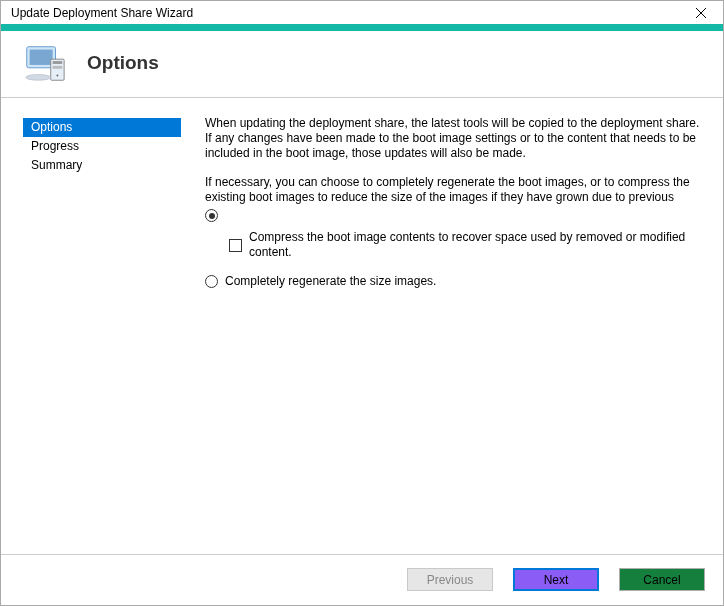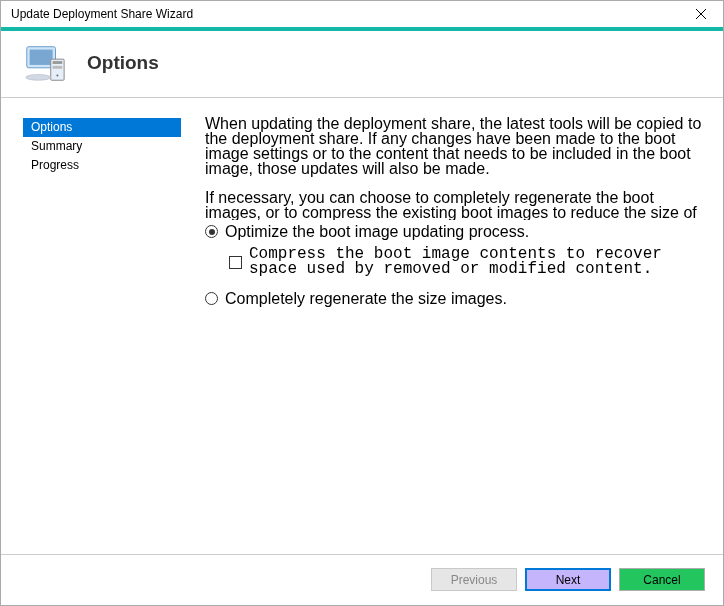--- a/index.html
+++ b/index.html
@@ -16,21 +16,21 @@
       height: 606px;
       overflow: hidden;
       border: 1px solid #aaa;
     }
     .titlebar {
       height: 30px;
       display: flex;
       align-items: center;
       justify-content: space-between;
       padding: 0 0 0 10px;
-      border-bottom: 4px solid #14b8a6;
+      border-bottom: 7px solid #14b8a6;
       background: #fff;
     }
     .titlebar-title {
       font-size: 12px;
       color: #000;
     }
     .titlebar-close {
       width: 45px;
       height: 30px;
       display: flex;
@@ -71,21 +71,21 @@
       cursor: pointer;
       line-height: 17px;
     }
     .sidebar-item.selected {
       background: #0078d7;
       color: #fff;
     }
     .content {
       flex: 1;
       padding: 18px 20px 10px 14px;
-      font-size: 16px;
+      font-size: 12px;
       color: #000;
       line-height: 15px;
     }
     .content-text {
       margin-bottom: 14px;
     }
     .content-text2 {
       margin-bottom: 0;
       overflow: hidden;
       max-height: 30px;
@@ -114,57 +114,56 @@
       content: "";
       width: 6px;
       height: 6px;
       border-radius: 50%;
       background: #333;
     }
     .checkbox-item {
       display: flex;
       align-items: center;
       margin: 4px 0 14px 24px;
-      font-family: Liberation Mono, monospace;
     }
     .checkbox-box {
       width: 13px;
       height: 13px;
       border: 1px solid #333;
       margin-right: 7px;
       flex-shrink: 0;
       background: #fff;
     }
     .footer {
       height: 50px;
       border-top: 1px solid #ccc;
       display: flex;
       justify-content: flex-end;
       align-items: center;
       padding-right: 18px;
-      gap: 8px;
+      gap: 20px;
     }
     .footer button {
       width: 86px;
       height: 23px;
       font-family: inherit;
       font-size: 12px;
-      background: #22c55e;
+      background: #15803d;
       border: 1px solid #adadad;
       cursor: pointer;
     }
     .footer button:disabled {
       color: #888;
       background: #e6e6e6;
       border: 1px solid #c9c9c9;
       cursor: default;
     }
     .footer button.default {
       border: 2px solid #0078d7;
-      background: #c4b5fd;
+      background: #8b5cf6;
     }
   </style>
 </head>
 <body>
 
 <div class="titlebar">
   <span class="titlebar-title">Update Deployment Share Wizard</span>
   <div class="titlebar-close">
     <svg width="10" height="10" viewBox="0 0 10 10">
       <line x1="0" y1="0" x2="10" y2="10" stroke="currentColor" stroke-width="1"></line>
@@ -185,35 +184,34 @@
   </svg>
   <div class="header-title">Options</div>
 </div>
 
 <div class="main">
   <div class="sidebar">
     <div class="sidebar-item selected">
       <span>Options</span>
     </div>
     <div class="sidebar-item">
+      <span>Progress</span>
+    </div>
+    <div class="sidebar-item">
       <span>Summary</span>
-    </div>
-    <div class="sidebar-item">
-      <span>Progress</span>
     </div>
   </div>
 
   <div class="content">
     <p class="content-text">When updating the deployment share, the latest tools will be copied to the deployment share.  If any changes have been made to the boot image settings or to the content that needs to be included in the boot image, those updates will also be made.</p>
     <p class="content-text content-text2">If necessary, you can choose to completely regenerate the boot images, or to compress the existing boot images to reduce the size of the images if they have grown due to previous updates.</p>
 
     <div class="radio-group">
       <label class="radio-item">
         <span class="radio-circle checked"></span>
-        <span>Optimize the boot image updating process.</span>
       </label>
 
       <label class="checkbox-item">
         <span class="checkbox-box"></span>
         <span>Compress the boot image contents to recover space used by removed or modified content.</span>
       </label>
 
       <label class="radio-item">
         <span class="radio-circle"></span>
         <span>Completely regenerate the size images.</span>

